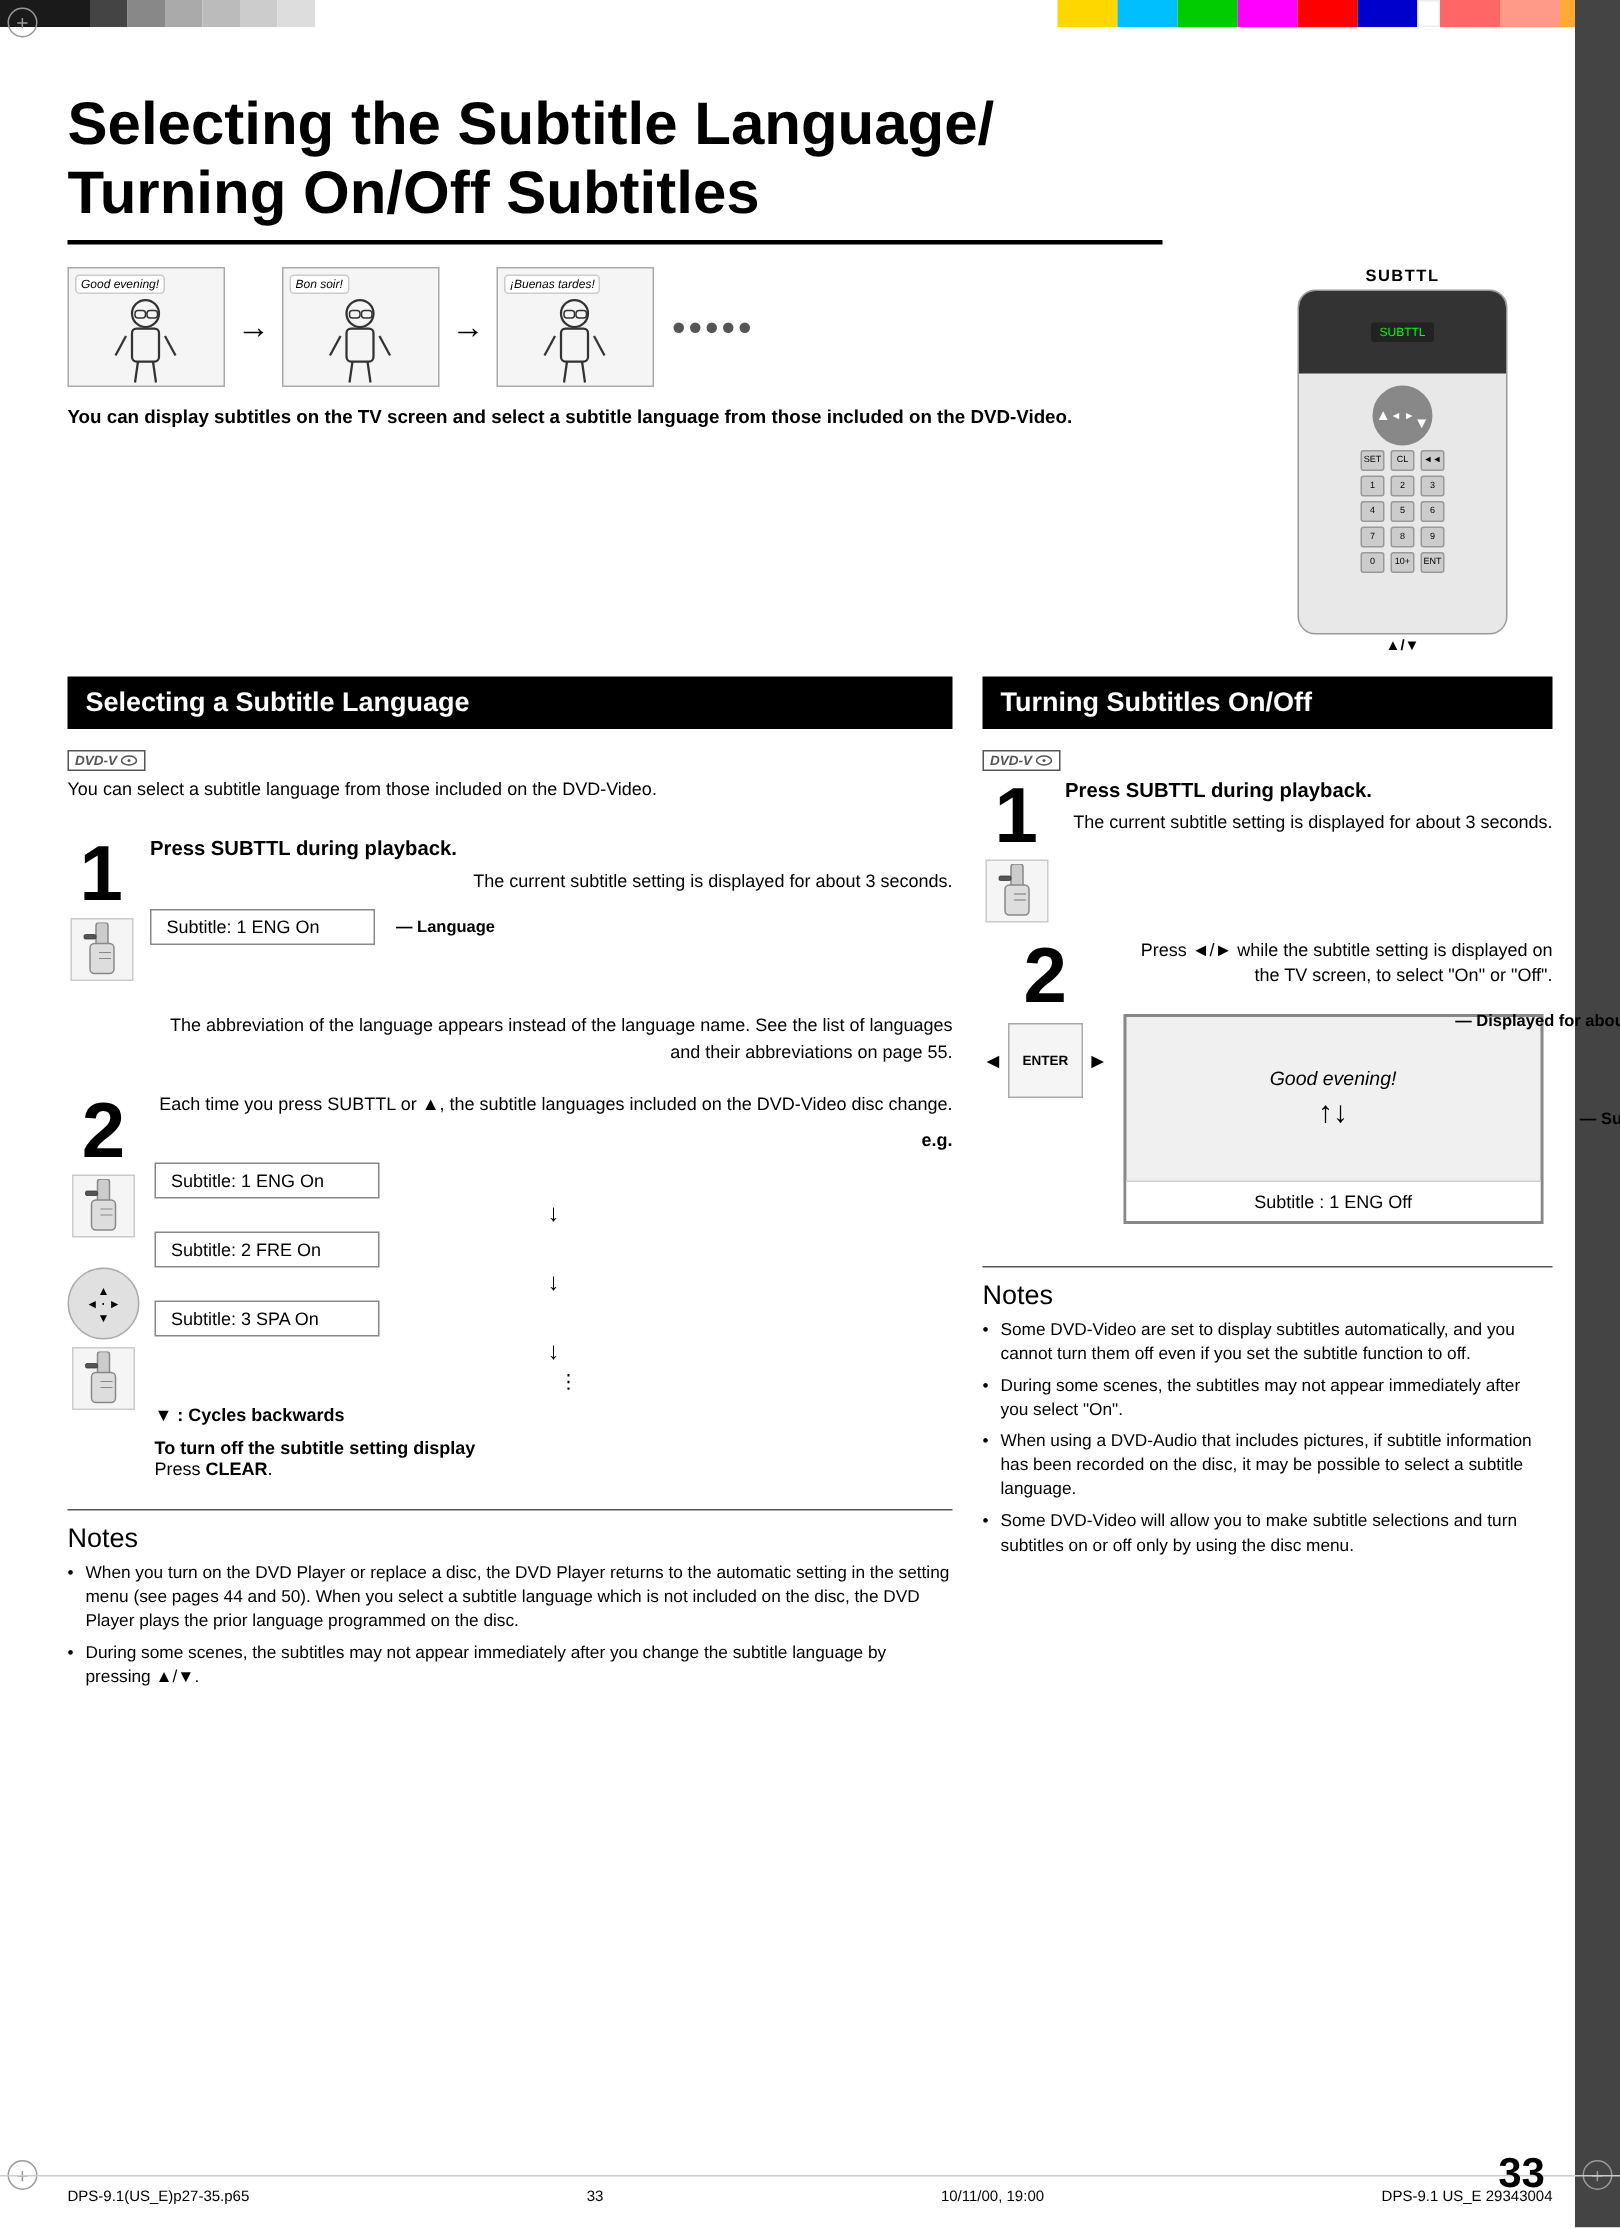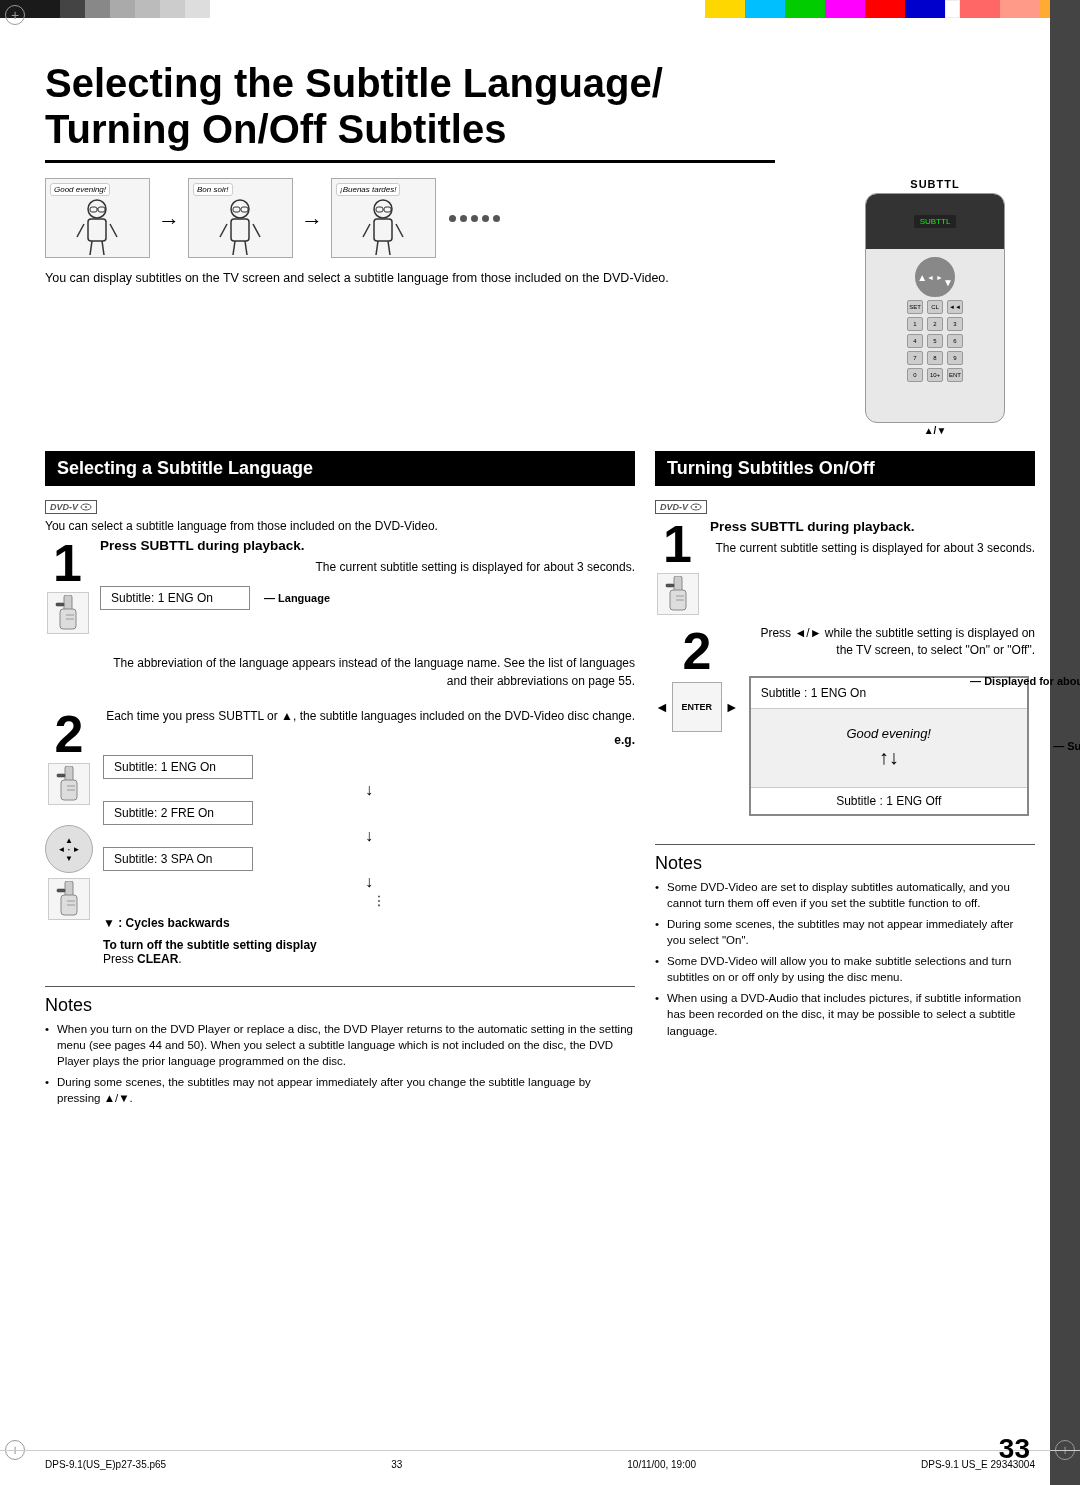--- a/index.html
+++ b/index.html
@@ -137,21 +137,21 @@
     }
     .dot {
       width: 7px;
       height: 7px;
       background: #555;
       border-radius: 50%;
     }
 
     .header-description {
       font-size: 12.5px;
-      font-weight: normal;
+      font-weight: bold;
       line-height: 1.4;
       margin-top: 0;
     }
     .remote-label {
       font-size: 11px;
       font-weight: bold;
       text-align: right;
       margin-bottom: 3px;
       letter-spacing: 1px;
     }
@@ -422,21 +422,21 @@
       color: #fff;
       font-size: 18px;
       font-weight: 900;
       padding: 7px 12px;
       margin-bottom: 12px;
     }
 
     .subsection-desc {
       font-size: 12px;
       line-height: 1.45;
-      margin-bottom: 2px;
+      margin-bottom: 22px;
     }
 
     .inline-screen {
       border: 1.5px solid #888;
       background: #fff;
       padding: 4px 10px;
       font-size: 12px;
       display: inline-block;
       min-width: 150px;
     }
@@ -782,21 +782,20 @@
               <div style="font-size:14px;font-weight:bold;">►</div>
             </div>
           </div>
         </div>
         <div class="step-content">
           <p class="step-desc">Press ◄/► while the subtitle setting is displayed on the TV screen, to select "On" or "Off".</p>
 
           <div class="tv-area">
             <div style="position:relative;display:inline-block;">
               <div class="tv-screen-outer">
-                <div class="tv-screen-top">Subtitle : 1 ENG  On</div>
                 <div class="tv-screen-middle">
                   <div style="text-align:center;">
                     <div style="margin-bottom:5px;font-style:italic;">Good evening!</div>
                     <div style="font-size:20px;">↑↓</div>
                   </div>
                 </div>
                 <div class="tv-screen-bottom">Subtitle : 1 ENG  Off</div>
               </div>
               
               <div style="position:absolute;right:-115px;top:6px;font-size:11px;font-weight:bold;line-height:1.4;white-space:nowrap;">
@@ -809,22 +808,22 @@
           </div>
         </div>
       </div>
 
       
       <div class="right-notes">
         <div class="notes-title">Notes</div>
         <ul class="notes-list">
           <li>Some DVD-Video are set to display subtitles automatically, and you cannot turn them off even if you set the subtitle function to off.</li>
           <li>During some scenes, the subtitles may not appear immediately after you select "On".</li>
+          <li>When using a DVD-Audio that includes pictures, if subtitle information has been recorded on the disc, it may be possible to select a subtitle language.</li>
           <li>Some DVD-Video will allow you to make subtitle selections and turn subtitles on or off only by using the disc menu.</li>
-          <li>When using a DVD-Audio that includes pictures, if subtitle information has been recorded on the disc, it may be possible to select a subtitle language.</li>
         </ul>
       </div>
     </div>
 
   </div>
 
   <div class="reg-mark" style="bottom:25px;left:5px;"></div>
   <div class="reg-mark" style="bottom:25px;right:5px;"></div>
 
   <div class="page-footer">

